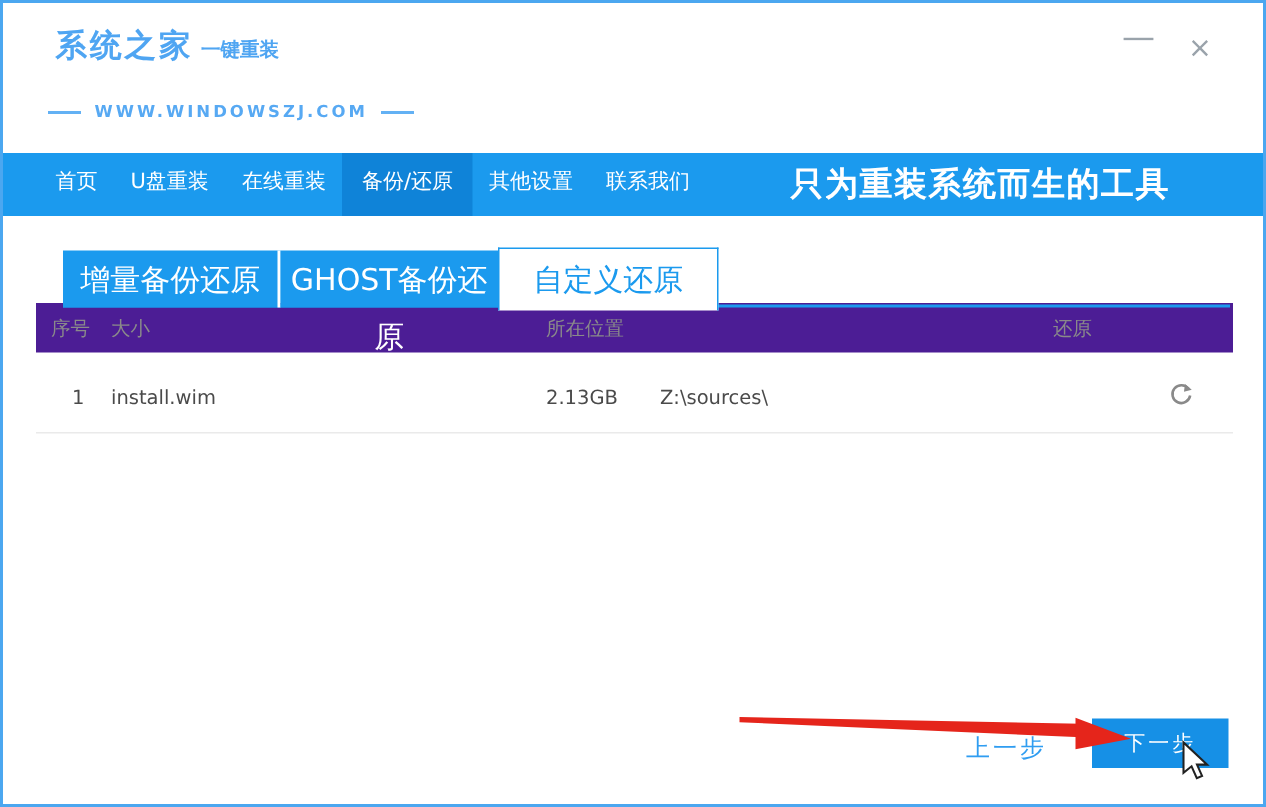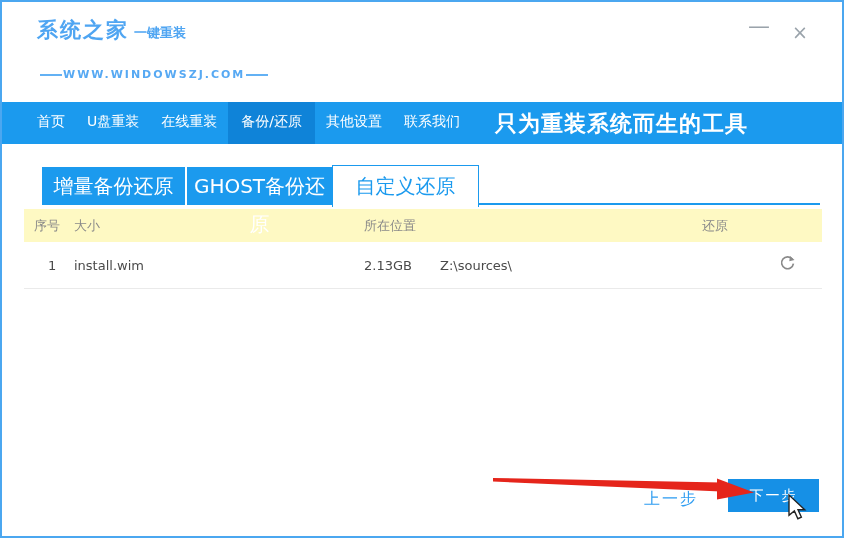--- a/index.html
+++ b/index.html
@@ -8,38 +8,38 @@
 
   .window {
     position:relative; width:844px; height:538px;
     border:2px solid #4BA7F0; background:#fff; overflow:hidden;
   }
 
   
   .logo { position:absolute; left:35px; top:14px; white-space:nowrap; }
   .logo-main { font-size:21px; font-weight:bold; color:#4FA5F2; letter-spacing:2px; }
   .logo-sub { font-size:13px; font-weight:bold; color:#4FA5F2; margin-left:5px; }
-  .site-row { position:absolute; left:38px; top:66px; display:flex; align-items:center; gap:1px; }
+  .site-row { position:absolute; left:30px; top:66px; display:flex; align-items:center; gap:9px; }
   .dash { width:22px; height:2px; background:#63B1F4; }
   .site-text { font-size:11px; font-weight:bold; letter-spacing:2px; color:#57A9F3; }
 
   .win-btn { position:absolute; top:20px; color:#9AA3AB; font-size:19px; cursor:default; line-height:20px; }
   .btn-min { right:72px; top:14px; font-size:22px; }
   .btn-close { right:34px; }
 
   
   .navbar {
     position:absolute; left:0; right:0; top:100px; height:42px;
     background:#1B9AEE; display:flex; align-items:stretch; color:#fff;
   }
   .nav-item { font-size:14px; line-height:39px; padding:0 11px; cursor:pointer; }
   .nav-item:first-child { margin-left:24px; }
   .nav-item.active { background:#0F83D8; padding:0 13px; }
   .nav-slogan {
-    margin-left:auto; margin-right:94px; align-self:center;
+    margin-left:auto; margin-right:62px; align-self:center;
     font-size:22px; font-weight:bold; letter-spacing:1px; line-height:39px;
   }
 
   
   .tab-baseline { position:absolute; left:40px; right:22px; top:201px; height:2px; background:#1B9AEE; z-index:1; }
   .tabstrip { position:absolute; left:40px; top:165px; display:flex; align-items:flex-start; z-index:2; }
   .tab {
     width:145px; height:38px; line-height:38px; text-align:center;
     background:#1B9AEE; color:#fff; font-size:20px; cursor:pointer;
   }
@@ -49,21 +49,21 @@
     background:#fff; color:#1B9AEE;
     border:1px solid #1B9AEE; border-bottom:none; position:relative; z-index:3;
   }
 
   
   .tbl-header, .tbl-row {
     position:absolute; left:22px; right:20px;
     display:grid; grid-template-columns:40px 290px 76px 1fr 70px;
     align-items:center; padding-left:10px; padding-right:24px;
   }
-  .tbl-header { top:207px; height:33px; background:#fef9c3; color:#8A8A8A; font-size:13px; }
+  .tbl-header { top:200px; height:33px; background:#4c1d95; color:#8A8A8A; font-size:13px; }
   .tbl-header .col-restore { text-align:right; }
   .tbl-row { top:240px; height:47px; border-bottom:1px solid #EAEAEA; color:#4A4A4A; font-size:13px; }
   .cell-index { padding-left:14px; }
   .cell-restore { text-align:right; }
   .restore-btn { display:inline-block; width:17px; height:17px; cursor:pointer; margin-right:2px; }
 
   
   .prev-link { position:absolute; left:642px; top:487px; color:#2F9DF1; font-size:16px; letter-spacing:2px; cursor:pointer; }
   .next-btn {
     position:absolute; left:726px; top:477px; width:91px; height:33px;

